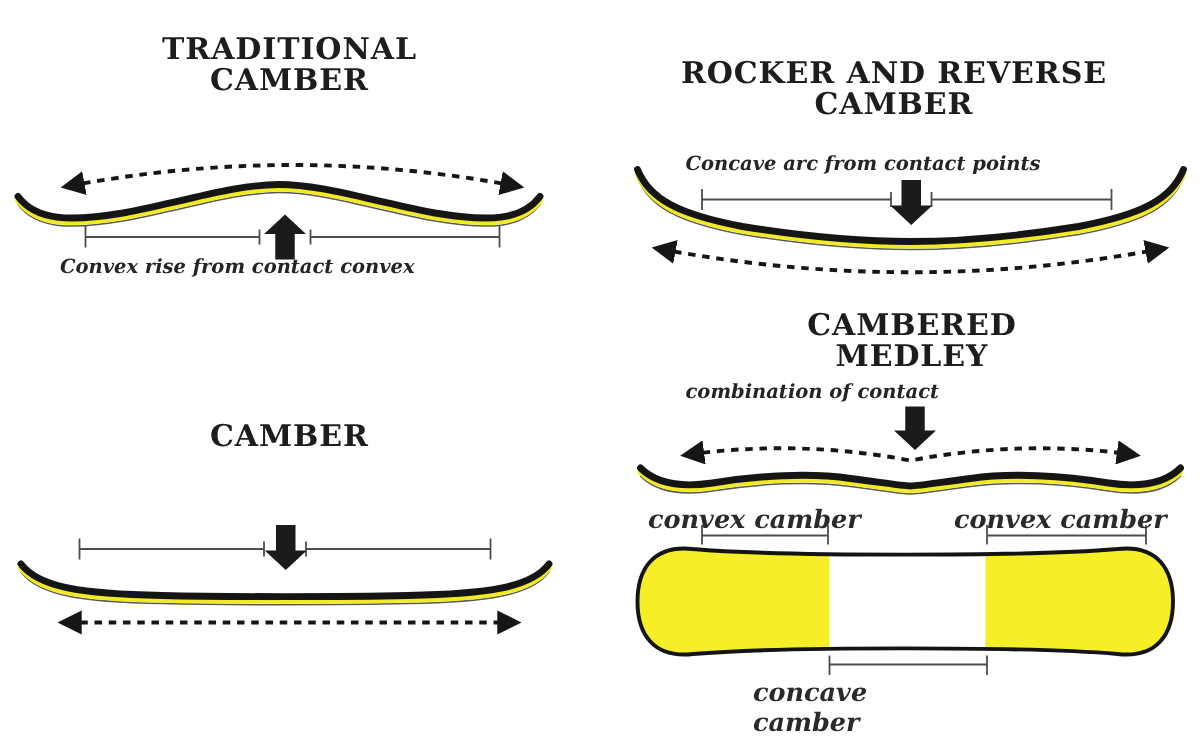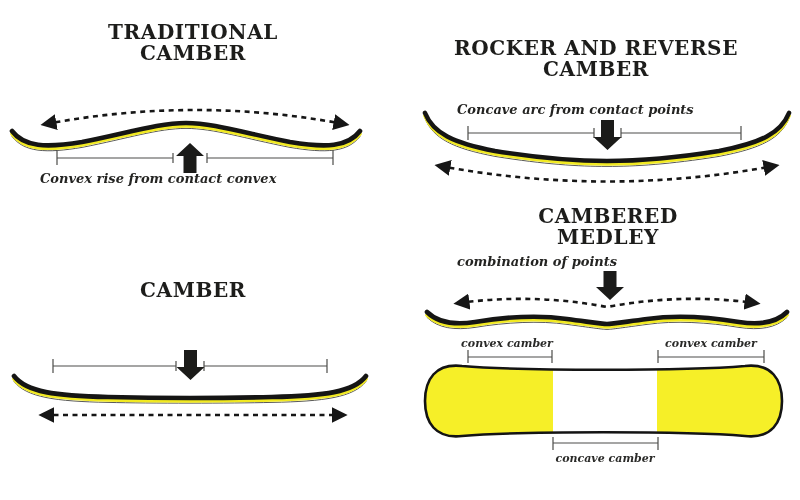--- a/index.html
+++ b/index.html
@@ -23,24 +23,24 @@
   }
   .caption {
     position: absolute;
     font-style: italic;
     font-weight: 600;
     font-size: 13px;
     color: #242422;
   }
   .small-label {
     position: absolute;
-    text-align: center;
+    text-align: left;
     font-style: italic;
     font-weight: 600;
-    font-size: 11px;
+    font-size: 17px;
     color: #2a2a28;
   }
   
   .board-top   { fill: none; stroke: #151514; stroke-width: 4.6; stroke-linecap: round; }
   .board-core  { fill: none; stroke: #f2ea22; stroke-width: 3.6; stroke-linecap: round; }
   .board-under { fill: none; stroke: #3c3c38; stroke-width: 1;   stroke-linecap: round; opacity: .85; }
   .dash-arrow  { fill: none; stroke: #161616; stroke-width: 2.6; stroke-dasharray: 5 4.5; }
   .measure     { fill: none; stroke: #4d4d4a; stroke-width: 1.2; }
   .block-arrow { fill: #1b1b19; stroke: none; }
   .deck-outline{ fill: none; stroke: #141414; stroke-width: 2.6; }
@@ -134,19 +134,19 @@
   <div class="caption" style="left:457px; top:102px; width:300px;">Concave arc from contact points</div>
 
   <div class="title" style="left:43px; top:280px; width:300px;">
     <div>CAMBER</div>
   </div>
 
   <div class="title" style="left:458px; top:206px; width:300px;">
     <div>CAMBERED</div>
     <div>MEDLEY</div>
   </div>
-  <div class="caption" style="left:457px; top:254px; width:300px;">combination of points</div>
+  <div class="caption" style="left:457px; top:254px; width:300px;">combination of contact</div>
 
   <div class="small-label" style="left:432px; top:337px; width:150px;">convex camber</div>
   <div class="small-label" style="left:636px; top:337px; width:150px;">convex camber</div>
-  <div class="small-label" style="left:530px; top:452px; width:150px;">concave camber</div>
+  <div class="small-label" style="left:502px; top:452px; width:150px;">concave camber</div>
 
 </div>
 
 </body></html>

